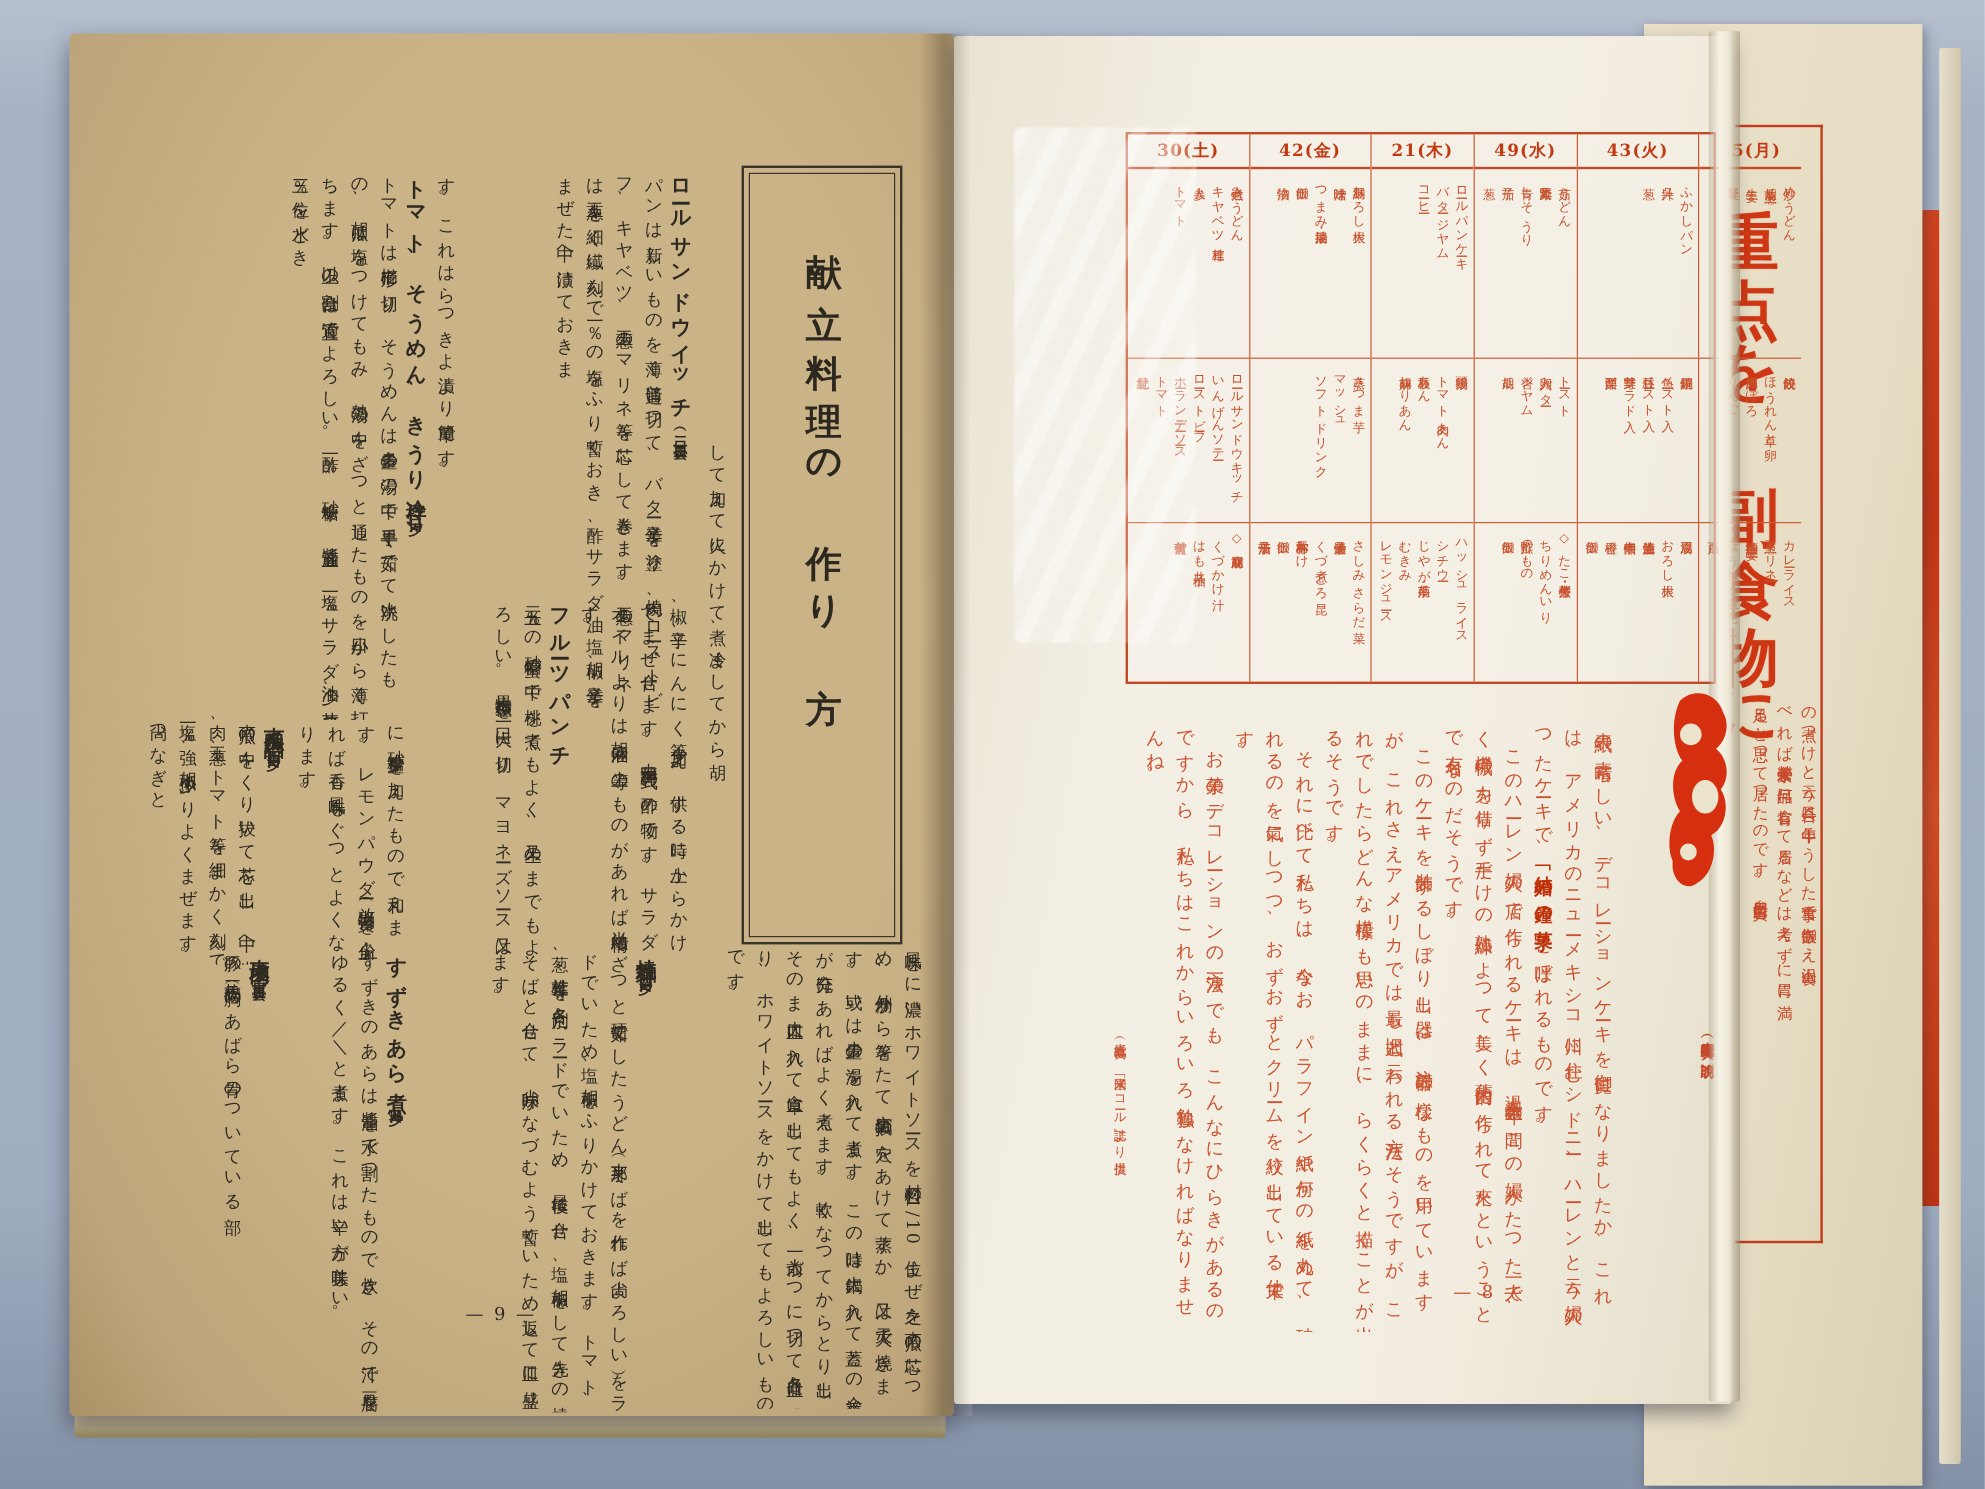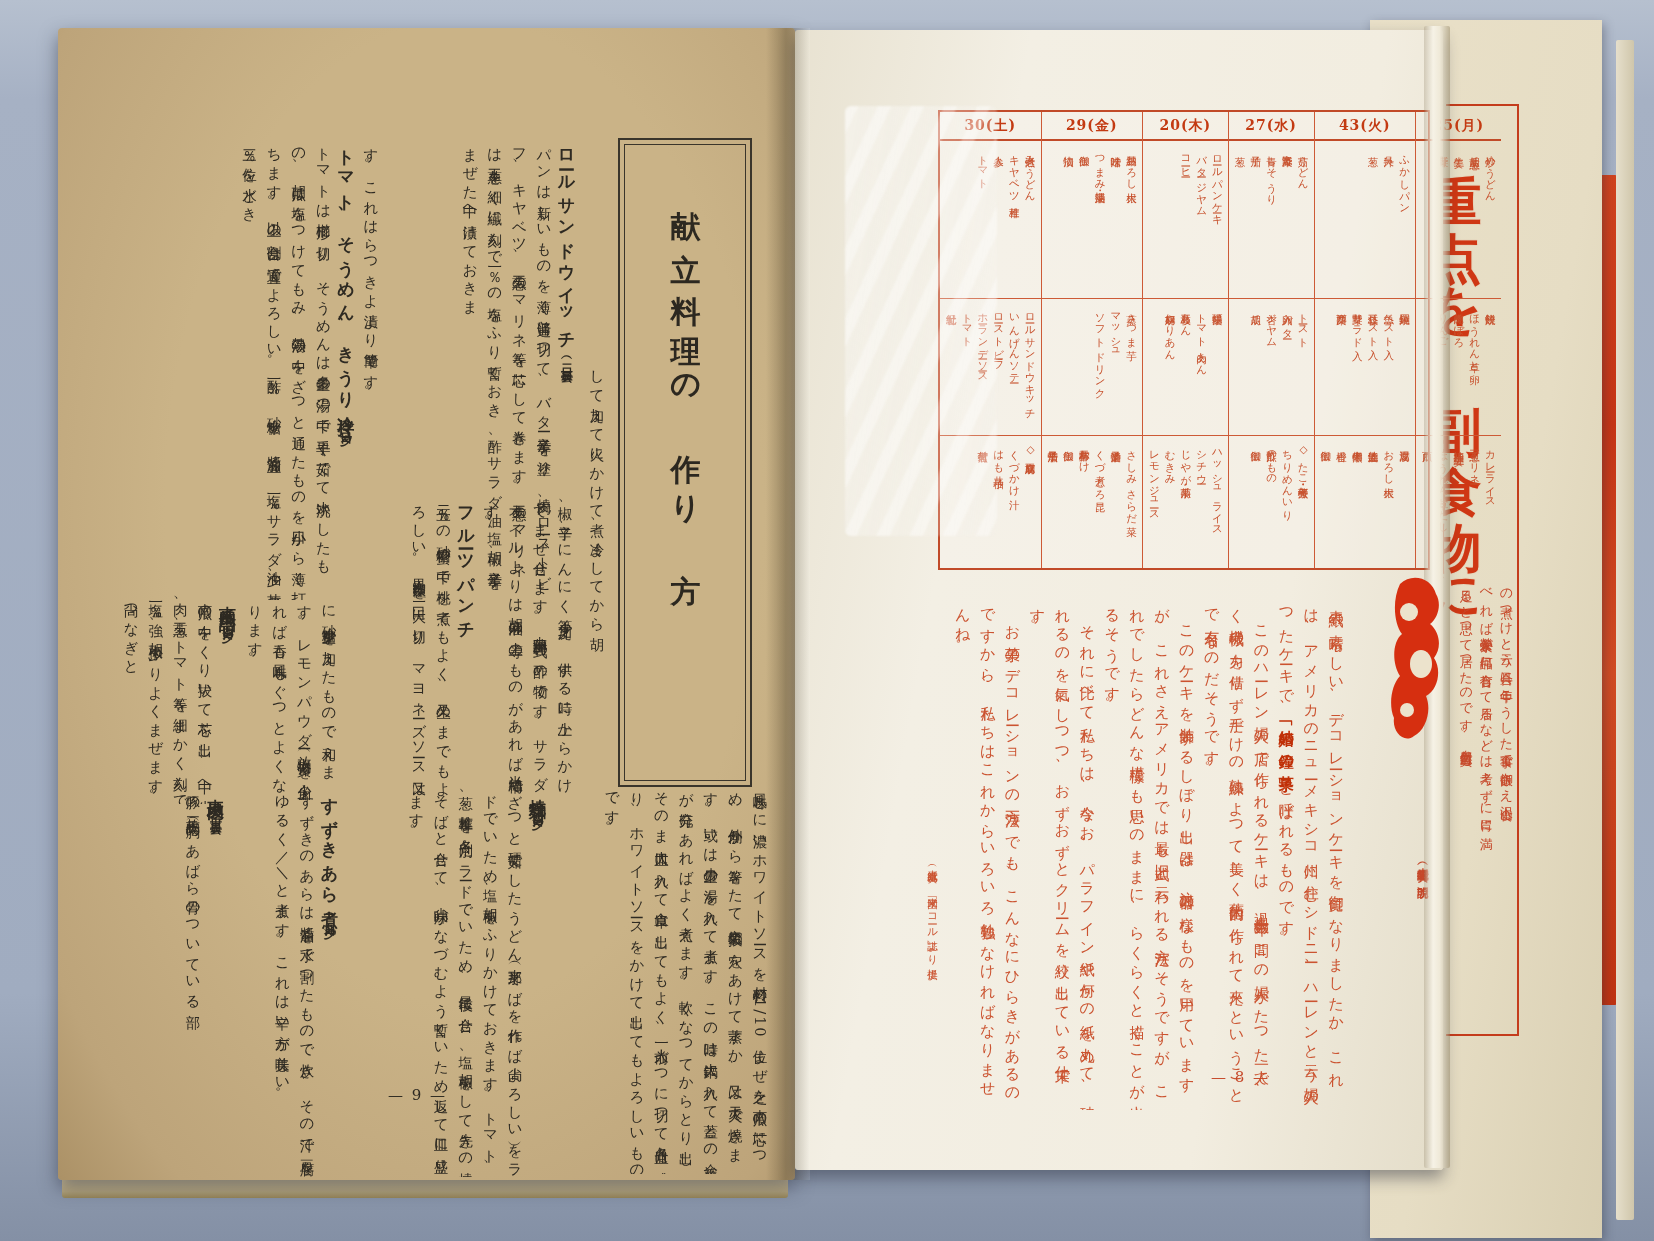--- a/index.html
+++ b/index.html
@@ -215,53 +215,53 @@
 ローストビーフ
 ホーランデーソース
 トマト
 廿世紀</div>
       <div class="mcell r3">◇胡麻豆腐
 くづかけ汁
 はも共 柚子
 茗荷煮付</div>
     </div>
     <div class="mcol">
-      <div class="mhead">29(金)</div>
+      <div class="mhead">42(金)</div>
       <div class="mcell r1">納豆おろし大根
 味噌汁
 つまみ菜・油揚
 御飯
 漬物</div>
       <div class="mcell r2">蒸さつま芋
 マッシュ
 ソフト ドリンク</div>
       <div class="mcell r3">さしみ さらだ菜
 辛子醬油
 くづ煮 とろゝ昆
 布二杯酢かけ
 御飯
 茄子辛子漬</div>
     </div>
     <div class="mcol">
-      <div class="mhead">20(木)</div>
+      <div class="mhead">21(木)</div>
       <div class="mcell r1">ロールパンケーキ
 バター ジヤム
 コーヒー</div>
       <div class="mcell r2">揚饅頭
 トマト 肉あん
 枝豆あん
 胡麻ねりあん</div>
       <div class="mcell r3">ハッシュ ライス
 シチウー
 じやが芋・南瓜
 むきみ
 レモンジュース</div>
     </div>
     <div class="mcol">
-      <div class="mhead">27(水)</div>
+      <div class="mhead">49(水)</div>
       <div class="mcell r1">茹うどん
 野菜添え
 青しそ うり
 茄子
 葱</div>
       <div class="mcell r2">トースト
 卵入 バター
 杏ジヤム
 胡瓜</div>
       <div class="mcell r3">◇たこ・午蒡・桜煮

